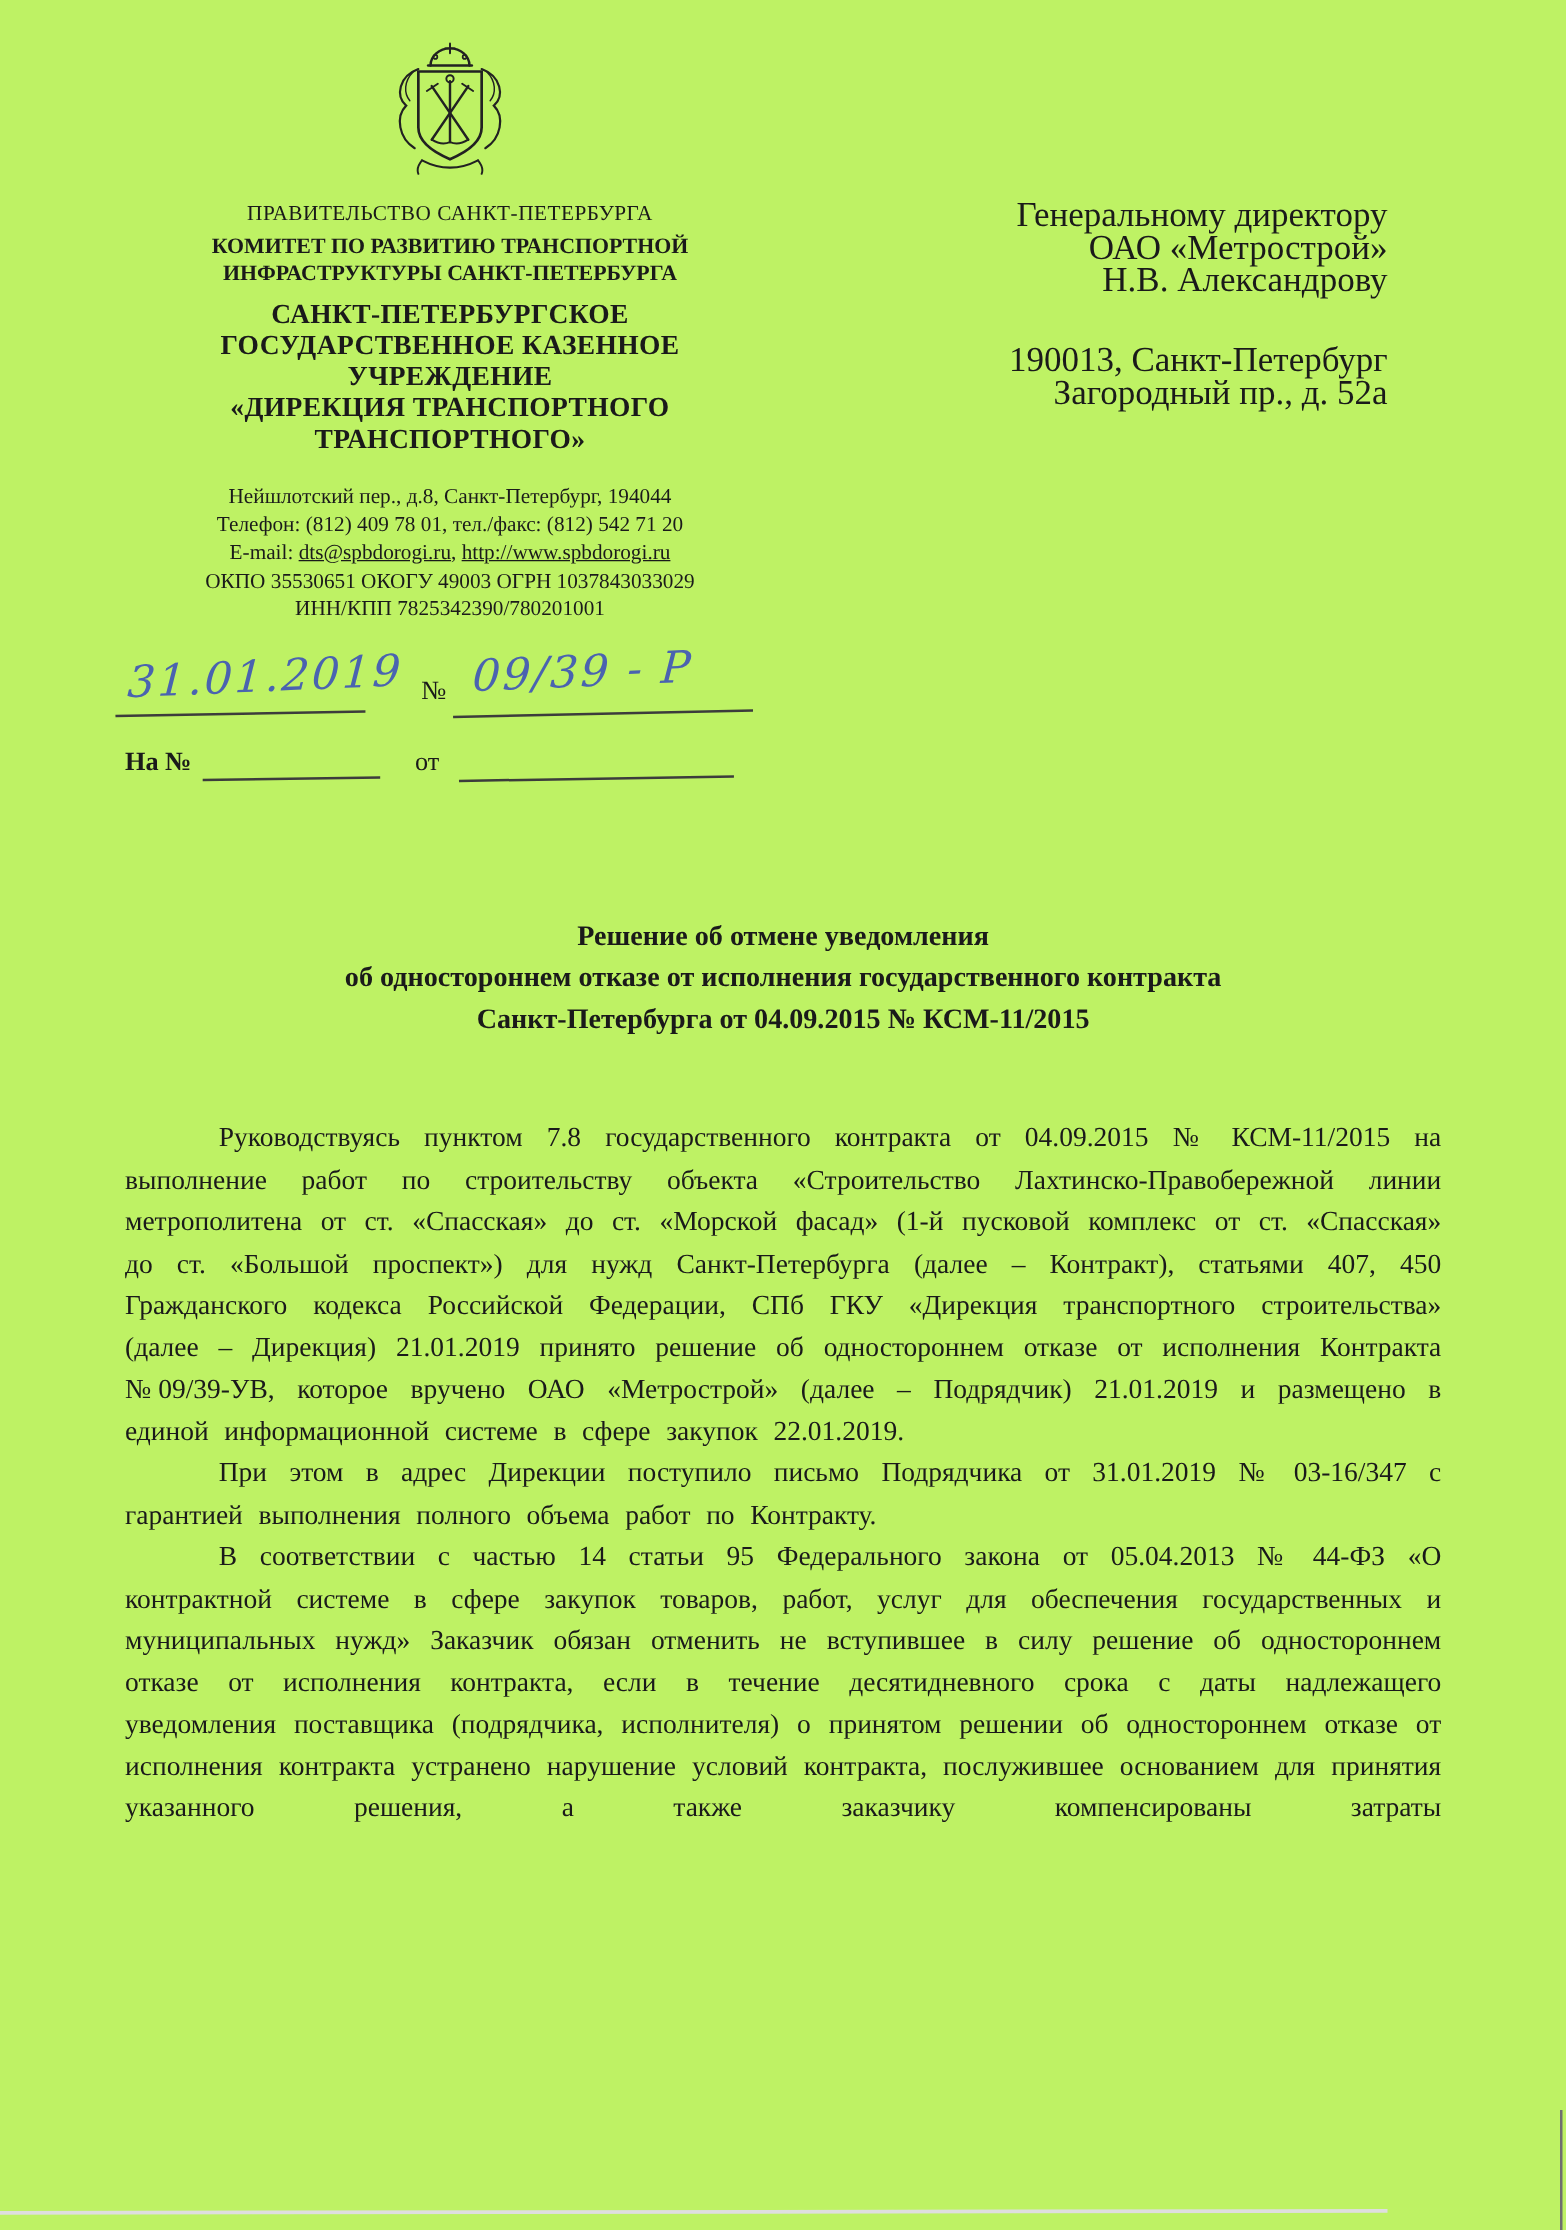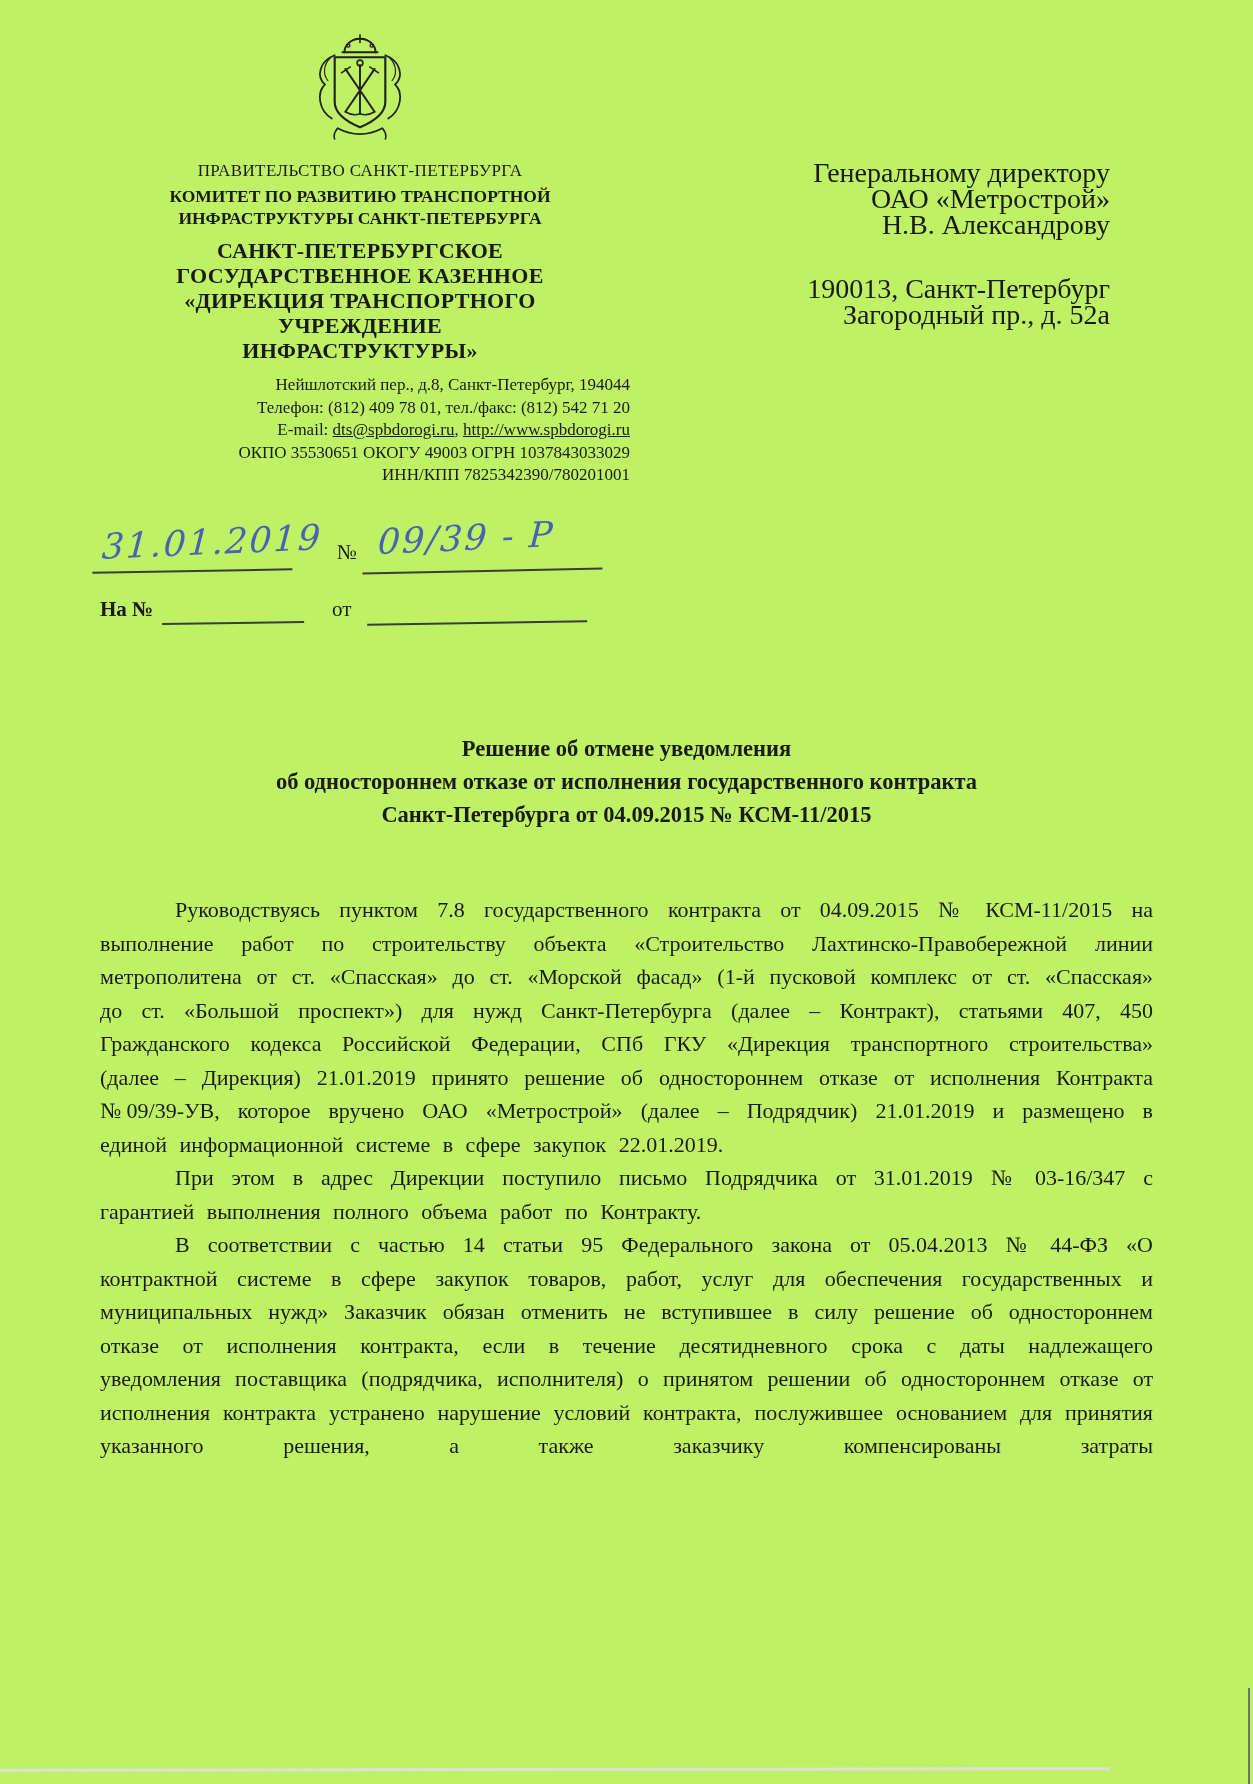--- a/index.html
+++ b/index.html
@@ -14,21 +14,21 @@
   }
   
   .lh{
     position:absolute;left:90px;top:28px;width:540px;
     text-align:center;
   }
   .coat{display:block;margin:0 auto 20px auto;}
   .lh-gov{font-size:17px;line-height:21px;letter-spacing:.4px;}
   .lh-committee{font-size:17.5px;line-height:22px;font-weight:bold;margin-top:4px;}
   .lh-org{font-size:22px;line-height:25px;font-weight:bold;margin-top:9px;letter-spacing:.3px;}
-  .lh-contact{font-size:17px;line-height:22.5px;margin-top:11px;text-align:right;}
+  .lh-contact{font-size:17px;line-height:22.5px;margin-top:23px;}
   .u{text-decoration:underline;color:inherit;}
   
   .recipient{
     position:absolute;left:650px;top:160px;width:460px;
     font-size:28px;line-height:26px;text-align:right;
   }
   .recipient .gap-name{}
   .recipient .gap-addr{margin-top:38px;}
   
   .hand{
@@ -103,23 +103,23 @@
       <path d="M37,103 q-5,6 -3,11 M83,103 q5,6 3,11" stroke-width="1.6"></path>
     </svg>
     <div class="lh-gov">ПРАВИТЕЛЬСТВО САНКТ-ПЕТЕРБУРГА</div>
     <div class="lh-committee">
       <div>КОМИТЕТ ПО РАЗВИТИЮ ТРАНСПОРТНОЙ</div>
       <div>ИНФРАСТРУКТУРЫ САНКТ-ПЕТЕРБУРГА</div>
     </div>
     <div class="lh-org">
       <div>САНКТ-ПЕТЕРБУРГСКОЕ</div>
       <div>ГОСУДАРСТВЕННОЕ КАЗЕННОЕ</div>
+      <div>УЧРЕЖДЕНИЕ</div>
       <div>«ДИРЕКЦИЯ ТРАНСПОРТНОГО</div>
-      <div>УЧРЕЖДЕНИЕ</div>
-      <div>ИНФРАСТРУКТУРЫ»</div>
+      <div>ТРАНСПОРТНОГО»</div>
     </div>
     <div class="lh-contact">
       <div>Нейшлотский пер., д.8, Санкт-Петербург, 194044</div>
       <div>Телефон: (812) 409 78 01, тел./факс: (812) 542 71 20</div>
       <div>
         <span>E-mail: </span><span class="u">dts@spbdorogi.ru</span><span>, </span><span class="u">http://www.spbdorogi.ru</span>
       </div>
       <div>ОКПО 35530651 ОКОГУ 49003 ОГРН 1037843033029</div>
       <div>ИНН/КПП 7825342390/780201001</div>
     </div>

